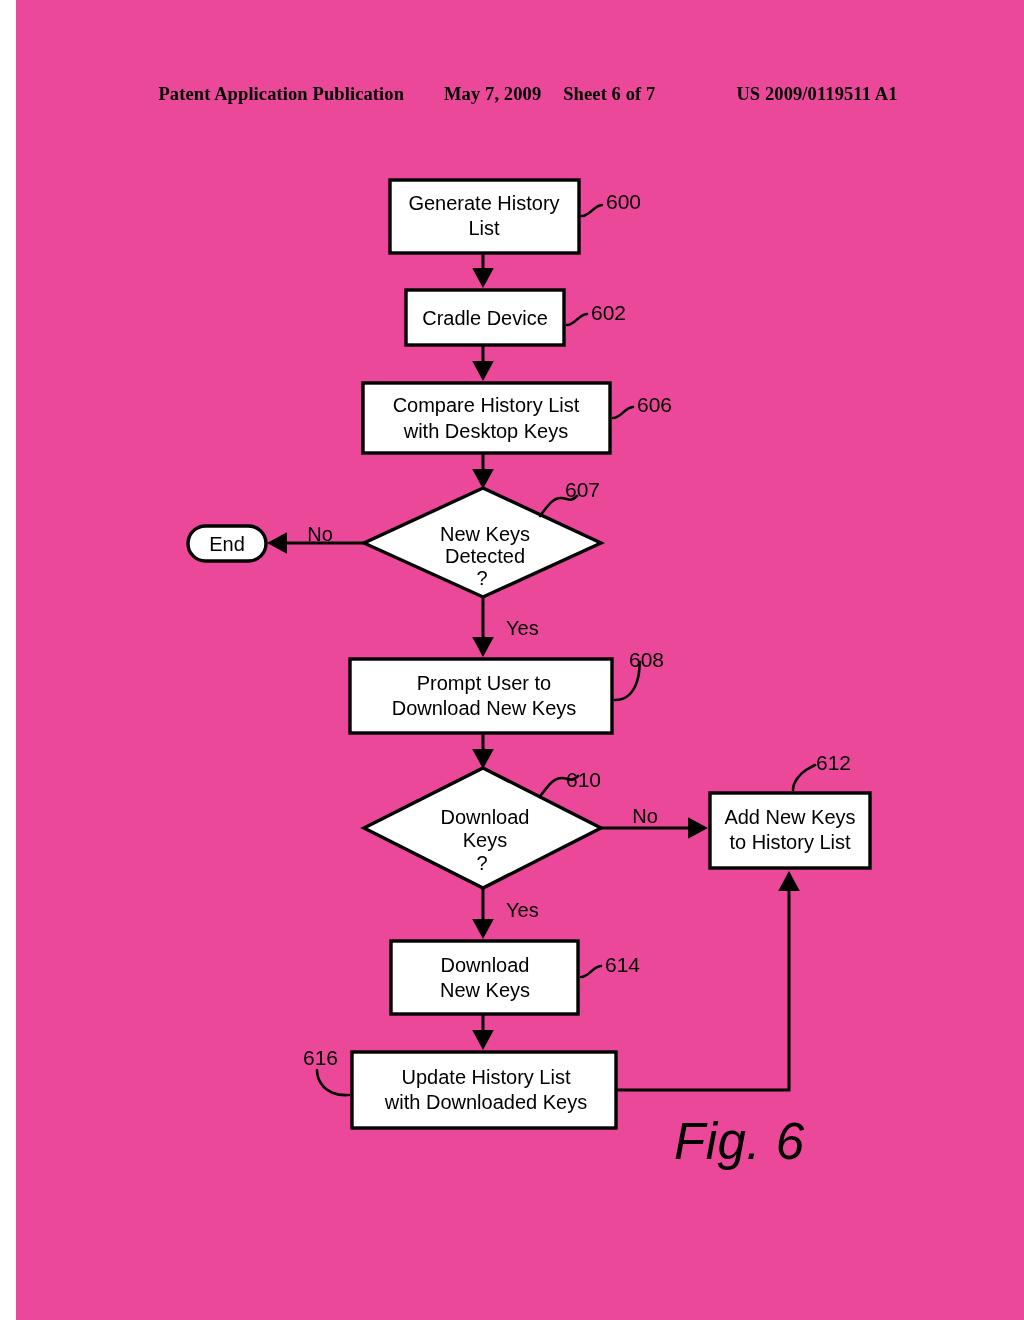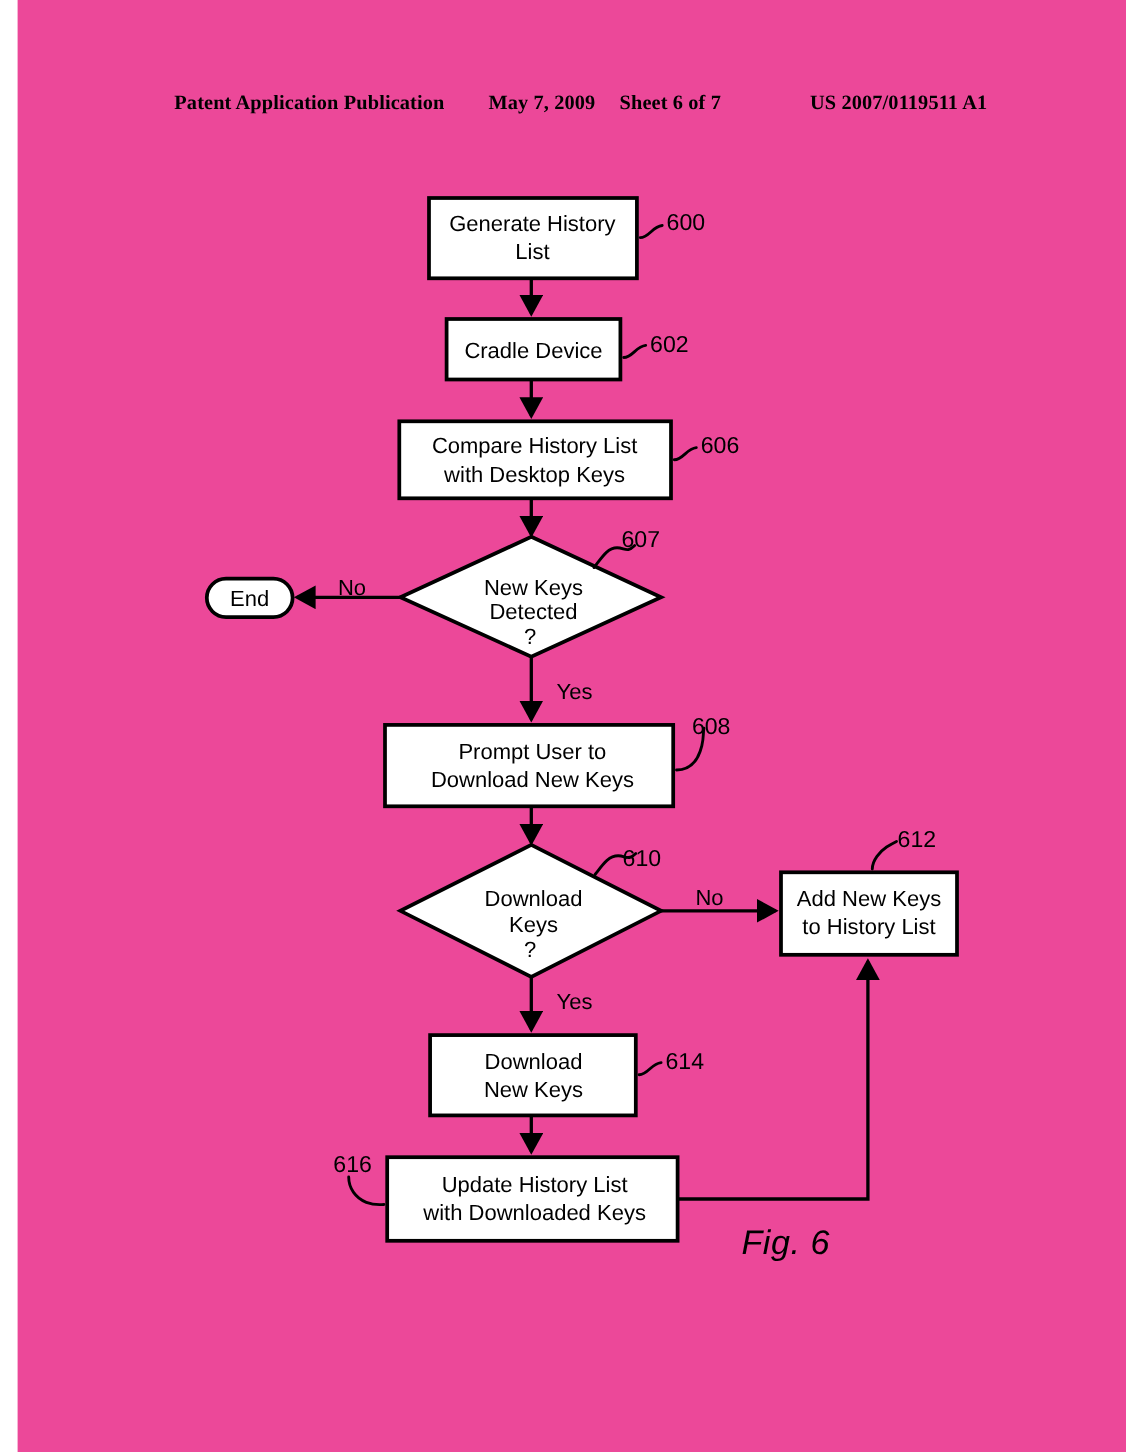--- a/index.html
+++ b/index.html
@@ -43,21 +43,21 @@
   .pat-header .h-num   { }
 
   
   .fig-caption {
     position: absolute;
     left: 658px;
     top: 1112px;
     font-family: "Liberation Sans", sans-serif;
     font-style: italic;
     font-weight: normal;
-    font-size: 31px;
+    font-size: 51px;
     letter-spacing: 0.5px;
   }
 
   
   svg#flow {
     position: absolute;
     left: 0;
     top: 0;
     width: 1024px;
     height: 1320px;
@@ -93,21 +93,21 @@
 </style>
 </head>
 <body>
 
 <div id="page">
 
   <div class="pat-header">
     <span class="h-pub">Patent Application Publication</span>
     <span class="h-date">May 7, 2009</span>
     <span class="h-sheet">Sheet 6 of 7</span>
-    <span class="h-num">US 2007/0119511 A1</span>
+    <span class="h-num">US 2009/0119511 A1</span>
   </div>
 
   <svg id="flow" viewBox="0 0 1024 1320">
     <defs>
       <marker id="arrow" viewBox="0 0 12 12" refX="9.4" refY="6" markerWidth="7.2" markerHeight="7.2" orient="auto-start-reverse">
         <path d="M 0 0 L 11 6 L 0 12 z" fill="#000000"></path>
       </marker>
     </defs>
 
     <g>

